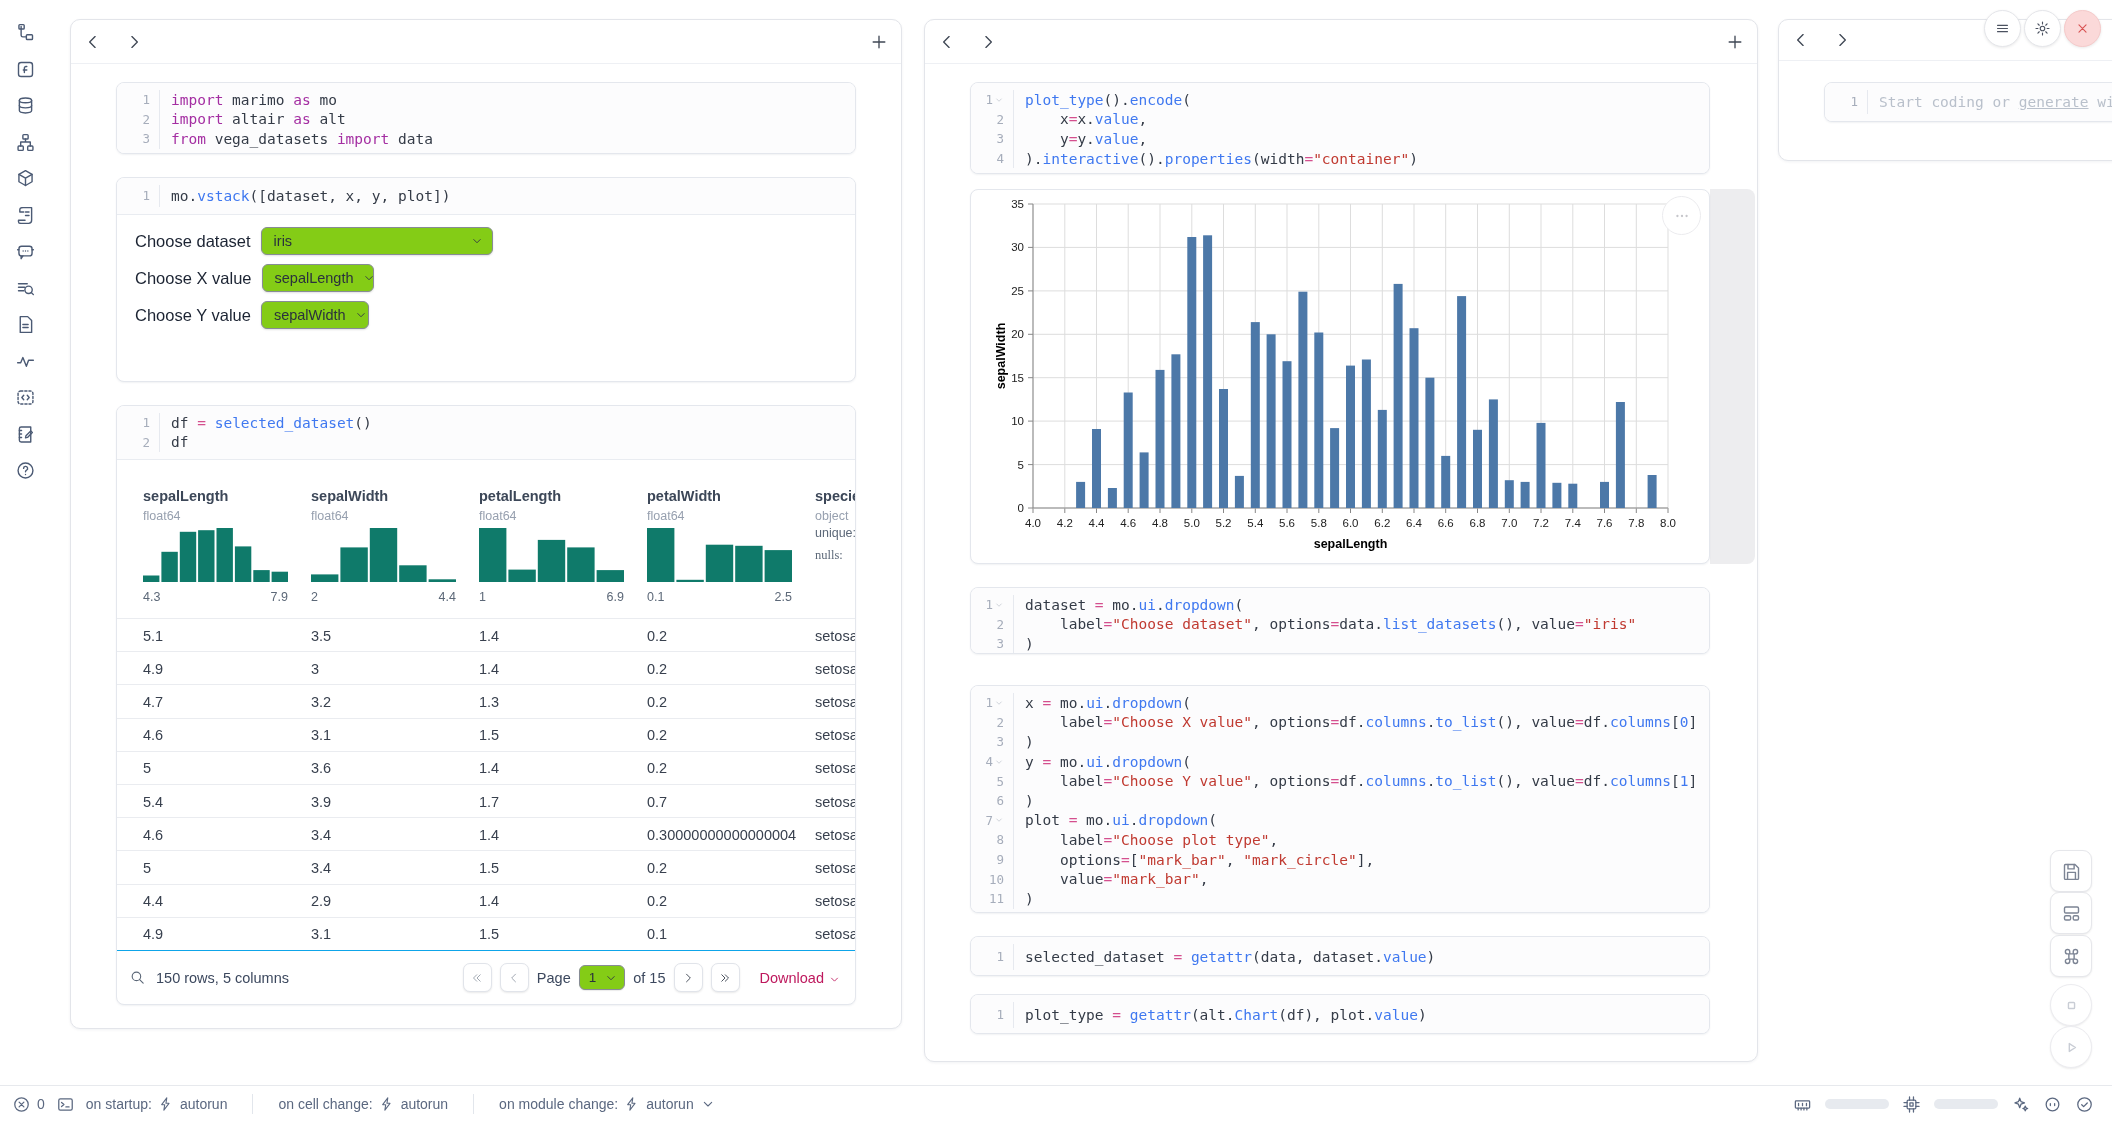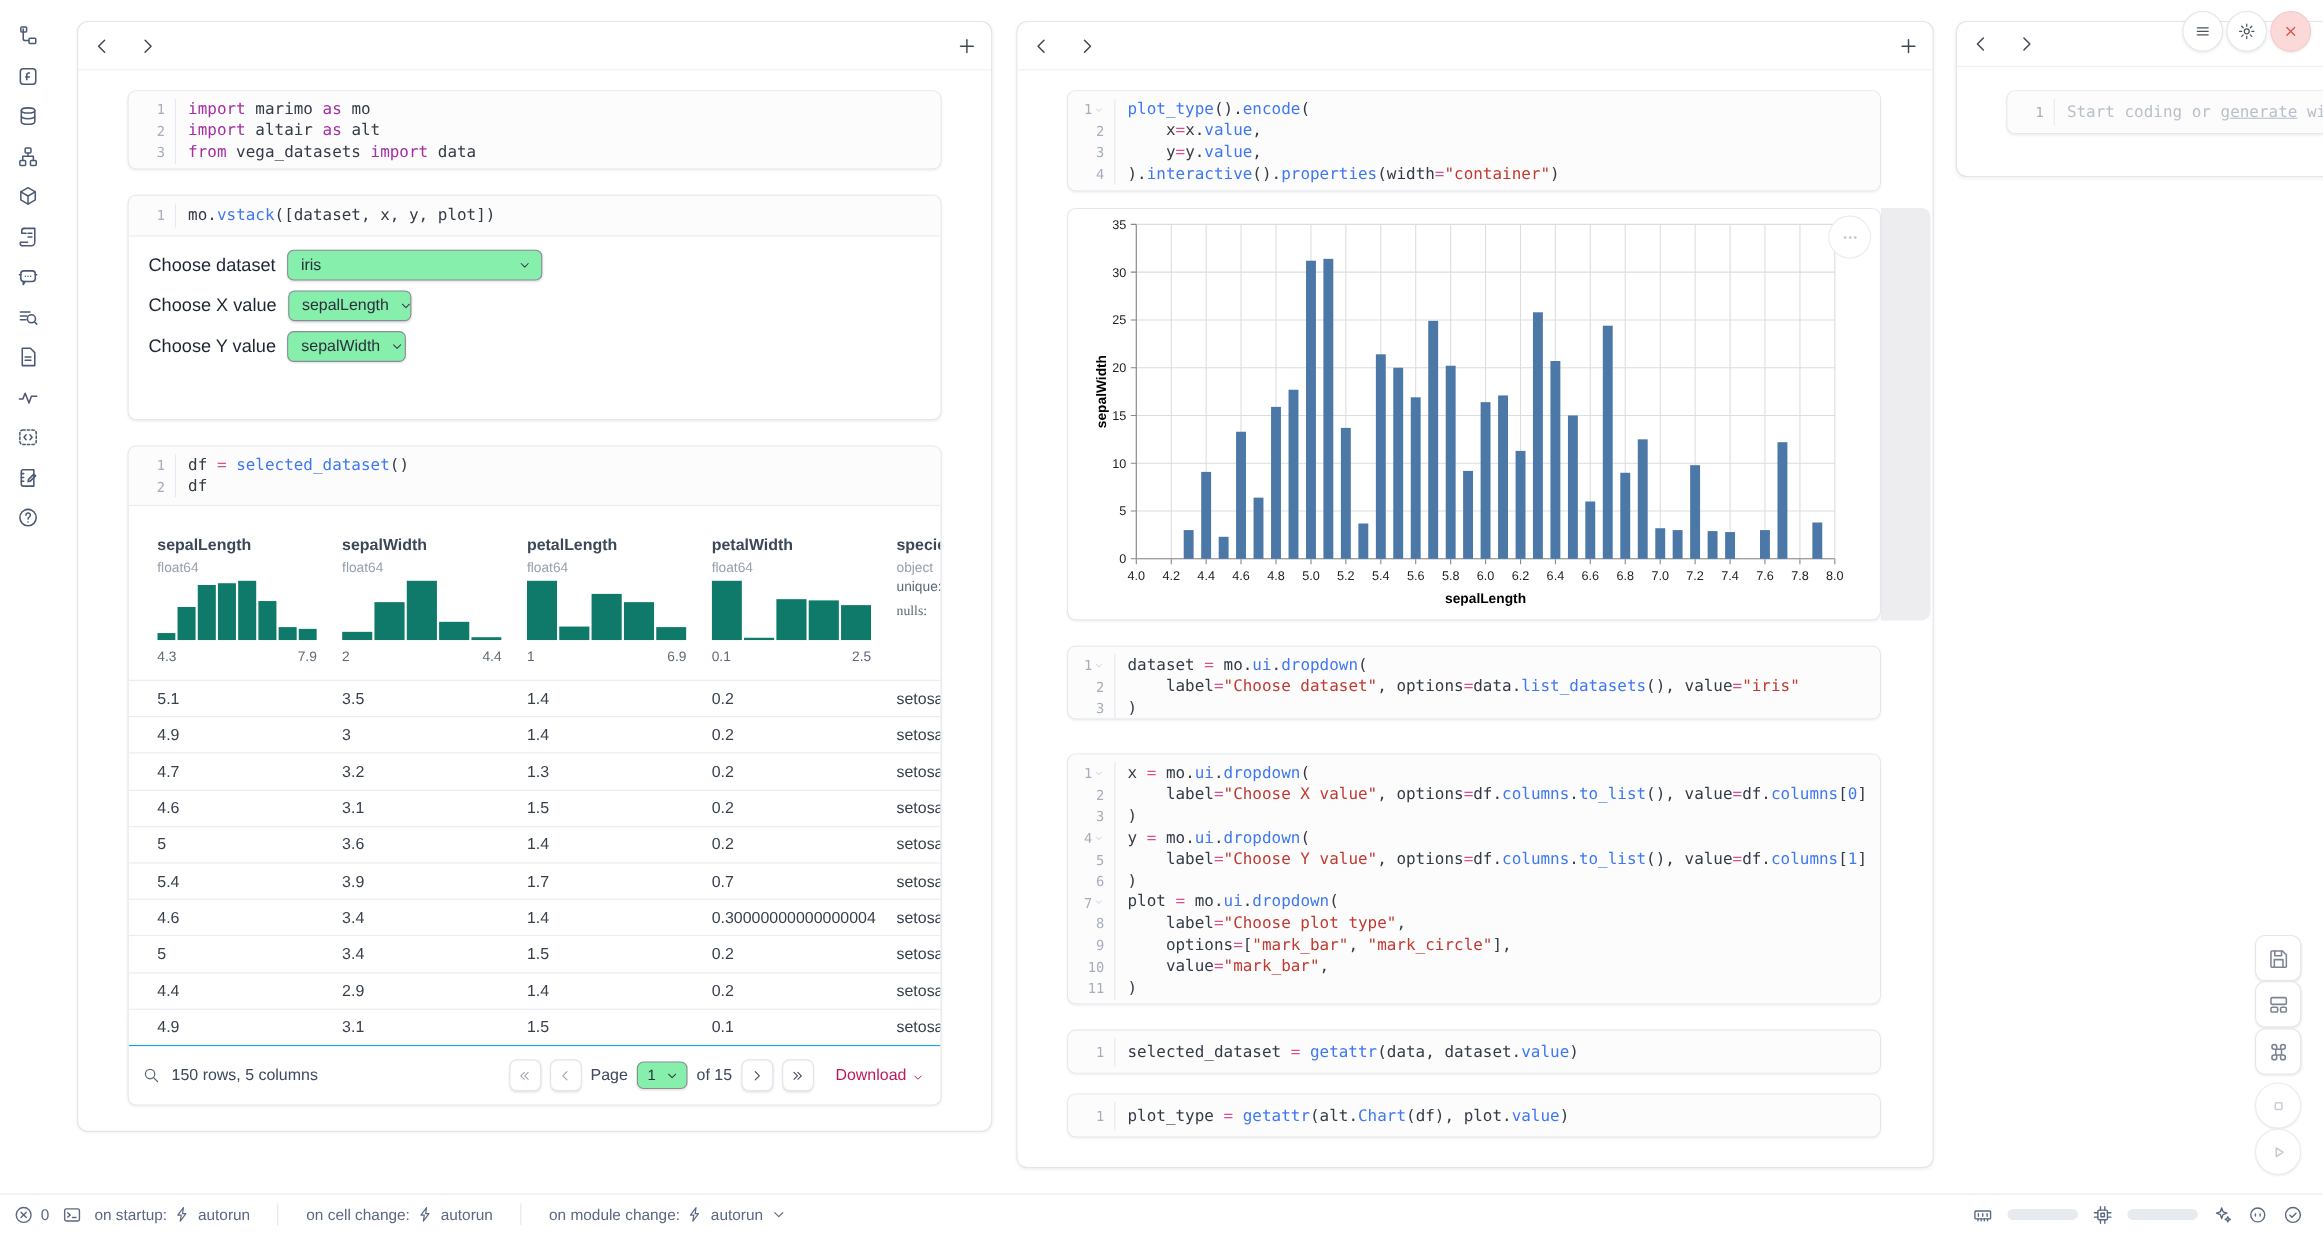--- a/index.html
+++ b/index.html
@@ -30,21 +30,21 @@
       display:flex;justify-content:flex-end;align-items:center;gap:1px}
   .fold{width:10px;height:10px;color:#b9bfc9}
   .fold svg{width:10px;height:10px}
   .ctext{padding-left:12px;white-space:pre}
   .t-k{color:#a42ea2}.t-f{color:#3f78f0}.t-s{color:#c03a31}.t-o{color:#d44f8e}.t-p{color:#343b47}
   
   #controls{padding:12px 18px 6px 18px}
   .ctl{display:flex;align-items:center;gap:10px;height:29px;margin-bottom:8px}
   .ctl-label{font-size:16.5px;color:#1c2433}
   .sel{display:flex;align-items:center;justify-content:space-between;box-sizing:border-box;height:28px;
-       border:1px solid #878c95;border-radius:6px;background:#86efac;box-shadow:0 1px 2px rgba(0,0,0,.12);
+       border:1px solid #878c95;border-radius:6px;background:#84cc16;box-shadow:0 1px 2px rgba(0,0,0,.12);
        padding:0 8px 0 12px;font-size:14.5px;color:#2a313d;gap:8px;cursor:pointer}
   .sel .chev{width:14px;height:14px;color:#343a44;flex:0 0 14px}
   .sel .chev svg{width:100%;height:100%}
   
   #dftable{position:absolute;left:0;top:0;right:0;bottom:54px;overflow:hidden}
   .th-name{position:absolute;font-size:14.5px;font-weight:bold;color:#3c4758;white-space:nowrap}
   .th-dtype{position:absolute;font-size:12.5px;color:#97a0af}
   .th-meta{position:absolute;font-size:12.5px;color:#5c6878;white-space:nowrap}
   .hist{position:absolute}
   .th-range{position:absolute;width:145px;display:flex;justify-content:space-between;

